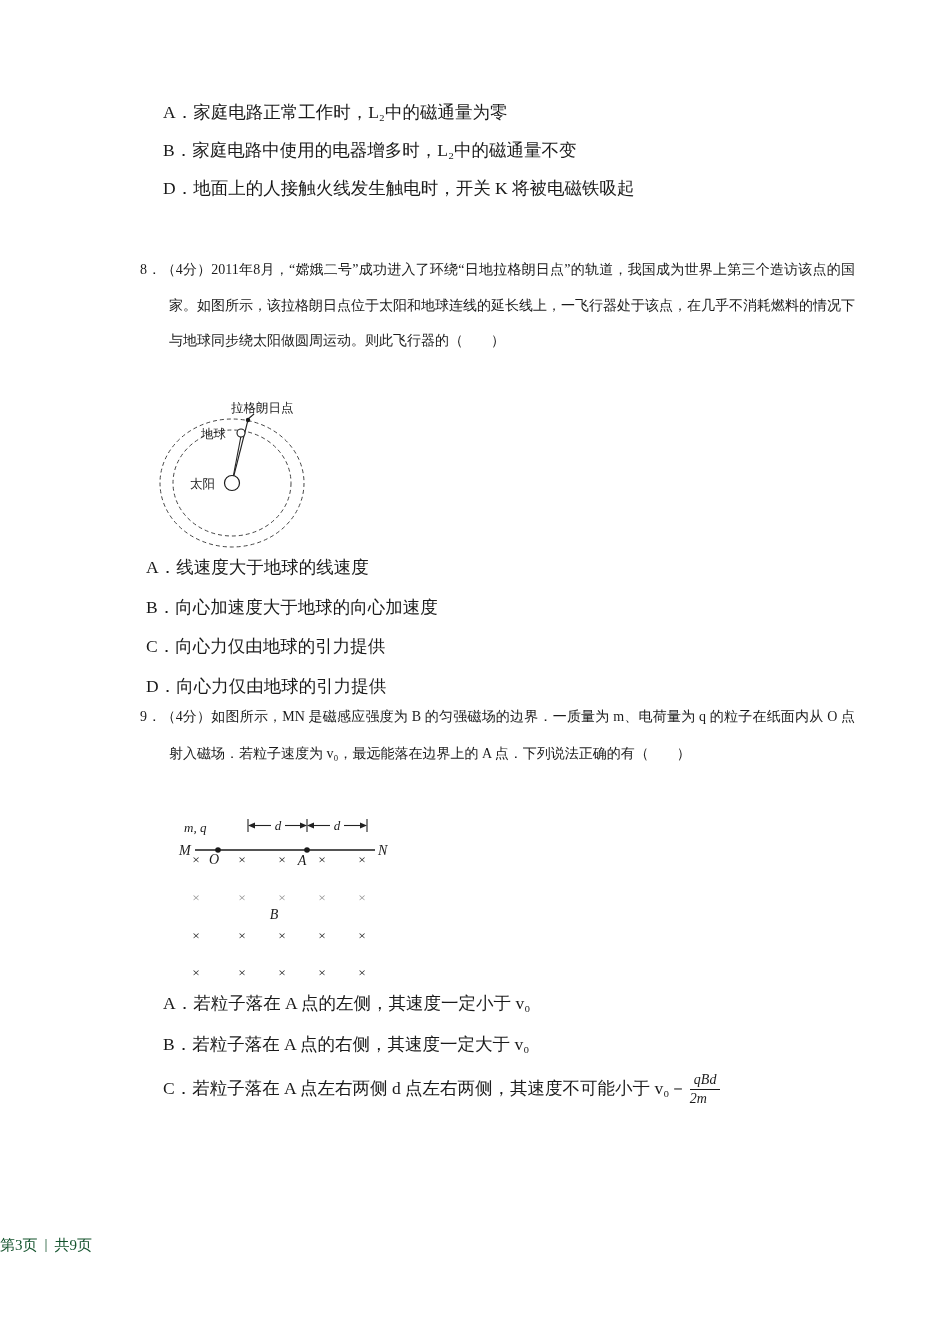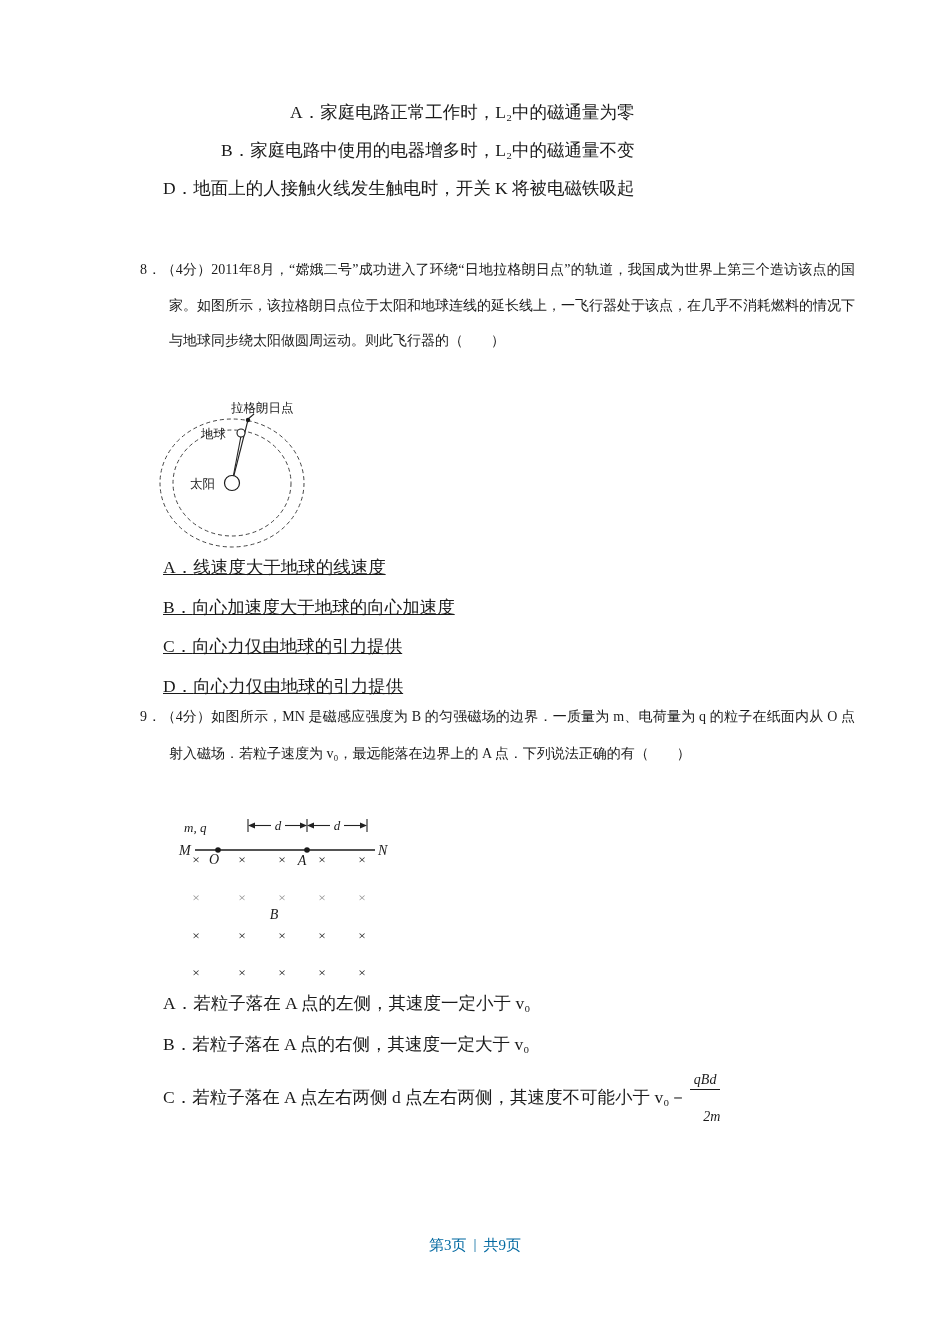--- a/index.html
+++ b/index.html
@@ -12,45 +12,44 @@
     position:absolute;font-size:14px;line-height:35.5px;
     text-align:justify;padding-left:29px;text-indent:-29px;margin:0;
   }
   .stem.q9s{line-height:37px;}
   .opt-block{position:absolute;font-size:17.5px;}
   .opt{white-space:nowrap;}
   .q7o .opt{line-height:38px;}
   .q8o .opt{line-height:39.5px;}
   .q9o .opt{line-height:26px;margin-bottom:15px;}
   .frac{
-    display:inline-flex;flex-direction:column;align-items:flex-end;
+    display:inline-flex;flex-direction:column;align-items:flex-start;
     vertical-align:middle;font-style:italic;font-size:14px;line-height:1.15;
     margin-left:3px;
-    gap:18px;
   }
   .frac .num{border-bottom:1.3px solid #1a1a1a;padding:0 4px 1px;}
   .frac .den{padding-top:1px;}
   .fig{position:absolute;overflow:visible;}
   .fig text{font-family:"Liberation Serif","DejaVu Serif",serif;fill:#1a1a1a;}
   .fig .cjk{font-size:12.5px;}
   .fig .var{font-style:italic;font-size:14px;}
   .fig .var-sm{font-style:italic;font-size:13px;}
   .fig .cross{font-size:13.5px;}
   .fig .row-faded{opacity:0.5;}
   .fig .ln{stroke:#222;stroke-width:1.1;fill:none;}
   .fig .dash{stroke:#444;stroke-width:1;fill:none;stroke-dasharray:4 3;}
   .footer{
     position:absolute;top:1236px;left:0;width:100%;
-    display:flex;justify-content:center;gap:7px;font-size:15px;color:#0369a1;
+    display:flex;justify-content:flex-start;gap:7px;font-size:15px;color:#14532d;
   }
 </style>
 </head>
 <body>
 
-<div class="opt-block q7o" style="top:93px;left:163px;text-align:right;">
+<div class="opt-block q7o" style="top:93px;left:163px;">
   <div class="opt"><span>A．</span><span>家庭电路正常工作时，L₂中的磁通量为零</span></div>
   <div class="opt"><span>B．</span><span>家庭电路中使用的电器增多时，L₂中的磁通量不变</span></div>
   <div class="opt"><span>D．</span><span>地面上的人接触火线发生触电时，开关 K 将被电磁铁吸起</span></div>
 </div>
 
 <p class="stem" style="top:252px;left:140px;width:686px;">
   <span>8．</span><span>（4分）2011年8月，“嫦娥二号”成功进入了环绕“日地拉格朗日点”的轨道，我国成为世界上第三个造访该点的国家。如图所示，该拉格朗日点位于太阳和地球连线的延长线上，一飞行器处于该点，在几乎不消耗燃料的情况下与地球同步绕太阳做圆周运动。则此飞行器的（　　）</span>
 </p>
 
 <svg class="fig" style="top:400px;left:158px;" width="152" height="152" viewBox="0 0 152 152">
@@ -60,21 +59,21 @@
   <line class="ln" x1="74" y1="83" x2="83" y2="36"></line>
   <line class="ln" x1="90" y1="19" x2="96" y2="14"></line>
   <circle cx="90" cy="20" r="2.2" fill="#1a1a1a"></circle>
   <circle cx="83" cy="33" r="4" fill="#ffffff" stroke="#1a1a1a" stroke-width="1.1"></circle>
   <circle cx="74" cy="83" r="7.5" fill="#ffffff" stroke="#1a1a1a" stroke-width="1.2"></circle>
   <text class="cjk" x="73" y="12">拉格朗日点</text>
   <text class="cjk" x="43" y="38">地球</text>
   <text class="cjk" x="32" y="88">太阳</text>
 </svg>
 
-<div class="opt-block q8o" style="top:548px;left:163px;text-decoration:underline;">
+<div class="opt-block q8o" style="top:548px;left:146px;">
   <div class="opt"><span>A．</span><span>线速度大于地球的线速度</span></div>
   <div class="opt"><span>B．</span><span>向心加速度大于地球的向心加速度</span></div>
   <div class="opt"><span>C．</span><span>向心力仅由地球的引力提供</span></div>
   <div class="opt"><span>D．</span><span>向心力仅由地球的引力提供</span></div>
 </div>
 
 <p class="stem q9s" style="top:698px;left:140px;width:686px;">
   <span>9．</span><span>（4分）如图所示，MN 是磁感应强度为 B 的匀强磁场的边界．一质量为 m、电荷量为 q 的粒子在纸面内从 O 点射入磁场．若粒子速度为 v₀，最远能落在边界上的 A 点．下列说法正确的有（　　）</span>
 </p>
 

